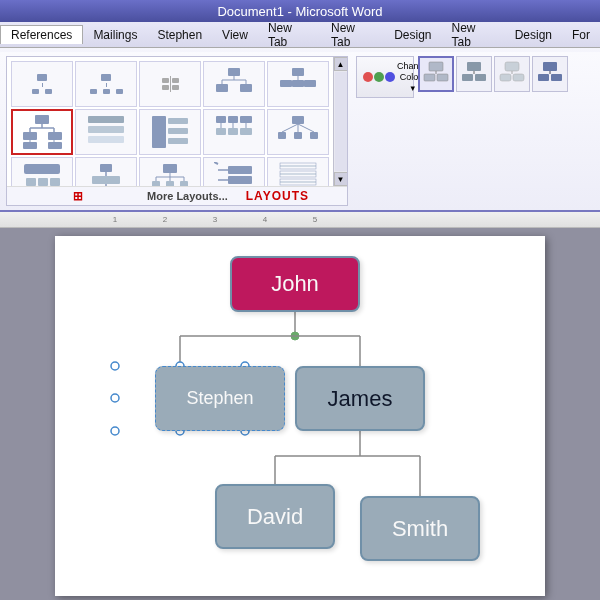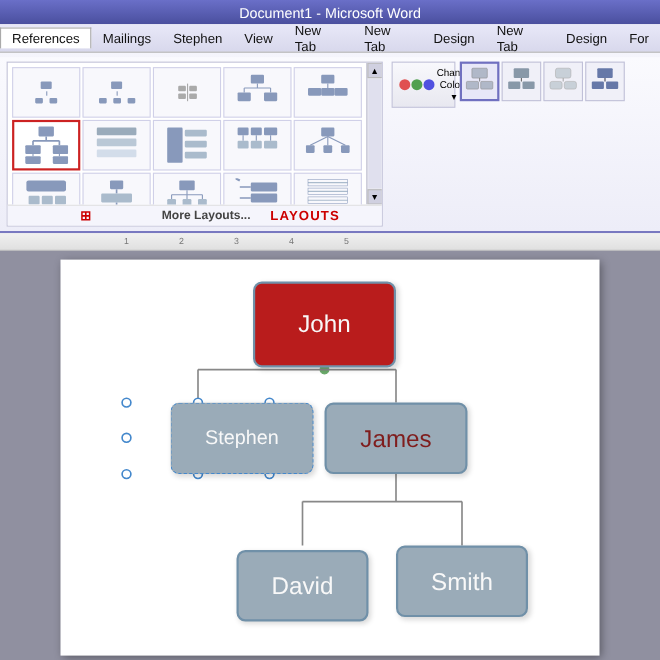--- a/index.html
+++ b/index.html
@@ -254,24 +254,24 @@
       box-shadow: 2px 2px 5px rgba(0,0,0,0.15);
     }
 
     
     .org-node.selected {
       border: 1.5px dashed #4488cc;
     }
 
     
     .node-john {
-      background: #b91c1c;
+      background: #be185d;
       border-color: #7090a8;
       color: white;
-      width: 130px; height: 78px;
+      width: 130px; height: 56px;
       left: 175px; top: 20px;
     }
     .node-stephen {
       background: #9aabb8;
       border-color: #7090a8;
       color: white;
       width: 130px; height: 65px;
       left: 60px; top: 130px; margin-left: 40px;
     }
     .node-james {
@@ -279,21 +279,21 @@
       border-color: #7090a8;
       color: white;
       width: 130px; height: 65px;
       left: 240px; top: 130px;
     }
     .node-david {
       background: #9aabb8;
       border-color: #7090a8;
       color: white;
       width: 120px; height: 65px;
-      left: 160px; top: 264px;
+      left: 160px; top: 248px;
     }
     .node-smith {
       background: #9aabb8;
       border-color: #7090a8;
       color: white;
       width: 120px; height: 65px;
       left: 305px; top: 260px;
     }
 
     .node-john, .node-james, .node-david, .node-smith { color: #f8f8f8; }
@@ -631,21 +631,21 @@
 
       <div class="org-node node-john">
         <span style="font-size:22px; font-weight:300; color:#f8f8f8;">John</span>
       </div>
 
       <div class="org-node node-stephen selected" style="border:1.5px dashed #4488cc;">
         <span style="font-size:18px; font-weight:300; color:#f8f8f8;">Stephen</span>
       </div>
 
       <div class="org-node node-james">
-        <span style="font-size:22px; font-weight:300; color:#7f1d1d;">James</span>
+        <span style="font-size:22px; font-weight:300; color:#0f172a;">James</span>
       </div>
 
       <div class="org-node node-david">
         <span style="font-size:22px; font-weight:300; color:#f8f8f8;">David</span>
       </div>
 
       <div class="org-node node-smith">
         <span style="font-size:22px; font-weight:300; color:#f8f8f8;">Smith</span>
       </div>
 

